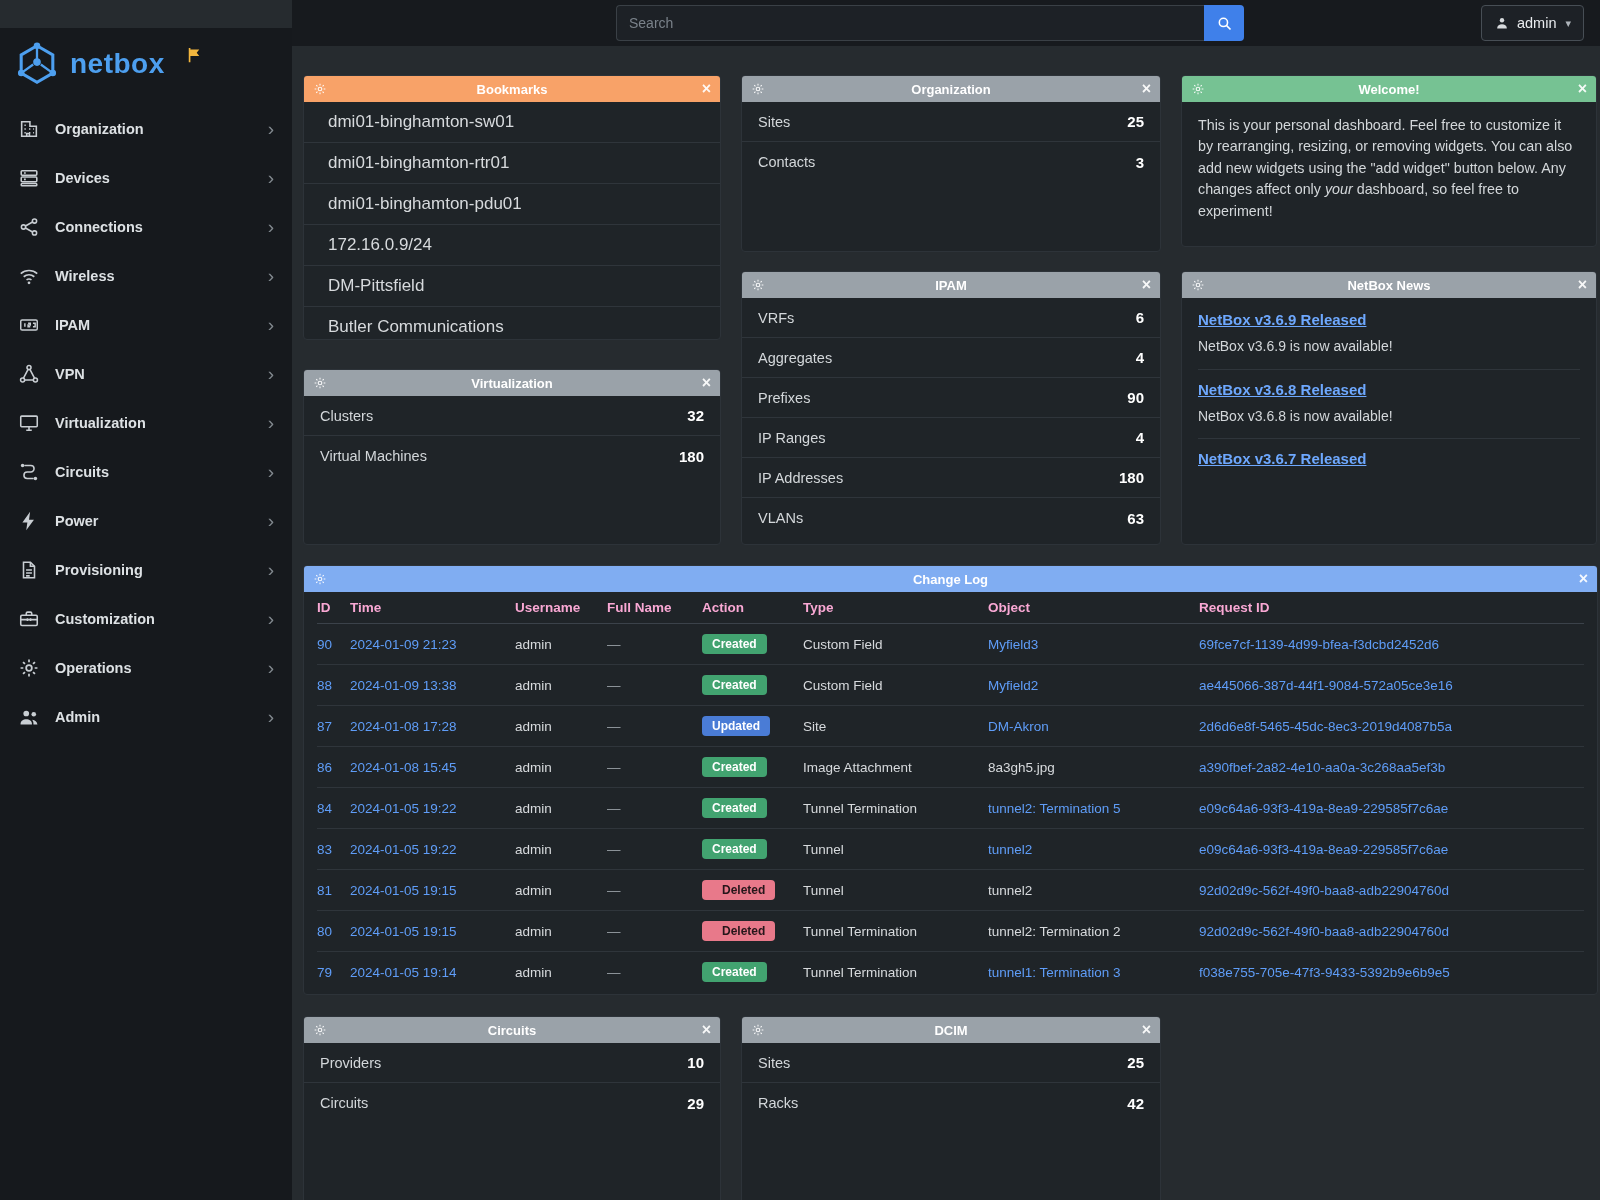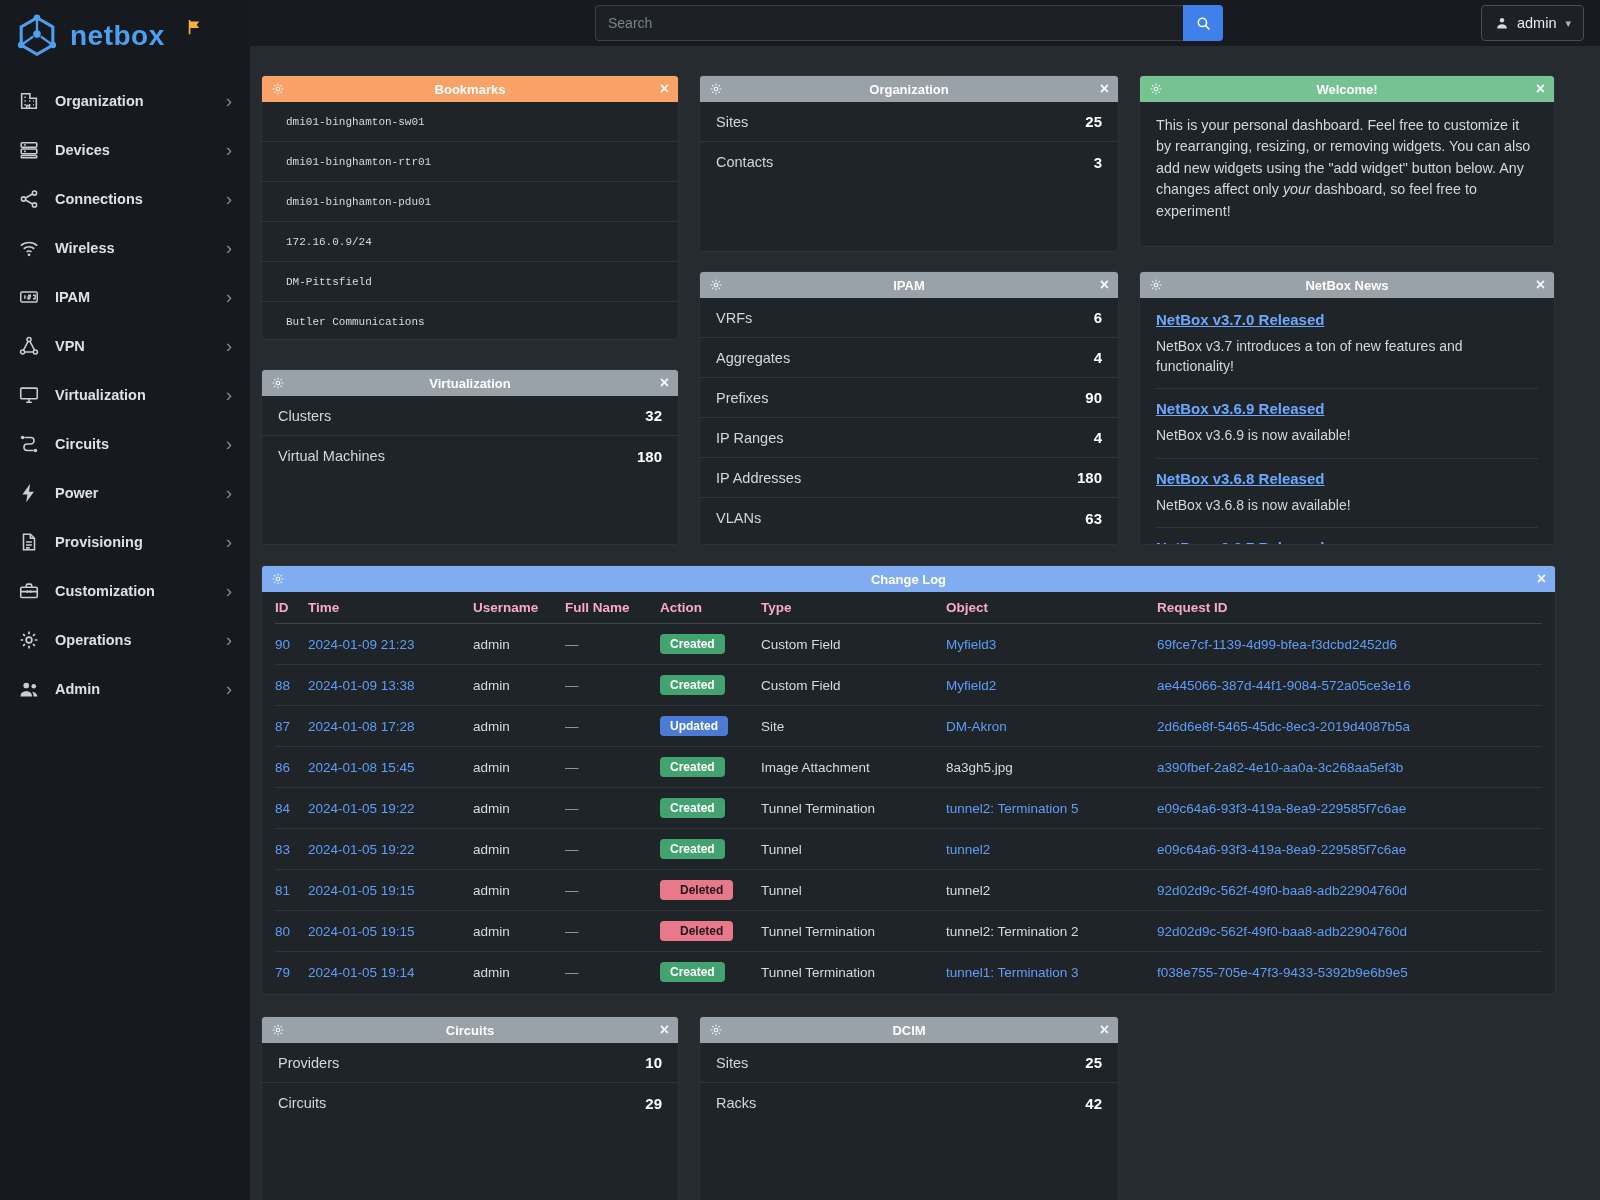--- a/index.html
+++ b/index.html
@@ -4,21 +4,21 @@
 <style>
   * { box-sizing: border-box; margin: 0; padding: 0; }
   body {
     width: 1600px; height: 1200px; overflow: hidden;
     background: #262b2f; color: #d7dadd;
     font-family: "Liberation Sans", sans-serif; font-size: 14px;
   }
   .app { display: flex; height: 100%; }
 
   
-  .sidebar { width: 250px; flex: none; background: #16191d; display: flex; flex-direction: column; }
+  .sidebar { width: 292px; flex: none; background: #16191d; display: flex; flex-direction: column; margin-top: 28px; }
   .brand { display: flex; align-items: center; gap: 10px; padding: 13px 14px; height: 72px; cursor: pointer; }
   .brand-icon svg { width: 46px; height: 46px; display: block; }
   .brand-text { font-size: 28px; font-weight: 700; color: #4d9fef; letter-spacing: .5px; }
   .brand-flag { margin-left: 10px; transform: translateY(-8px); }
   .brand-flag svg { width: 18px; height: 18px; }
   .nav { padding: 4px 0; }
   .nav-item { display: flex; align-items: center; gap: 15px; height: 49px; padding: 0 18px; color: #dde1e4; cursor: pointer; }
   .nav-icon { width: 22px; height: 22px; color: #c9ced3; flex: none; }
   .nav-icon svg { width: 100%; height: 100%; display: block; }
   .nav-label { flex: 1; font-weight: 600; font-size: 14.5px; }
@@ -58,21 +58,21 @@
   .head-close { position: absolute; right: 9px; color: rgba(255,255,255,.92); font-size: 16px; line-height: 1;
     cursor: pointer; font-weight: 600; }
 
   .stat-row { display: flex; justify-content: space-between; align-items: center; padding: 10px 16px;
     border-bottom: 1px solid #2f353b; cursor: pointer; min-height: 40px; }
   .stat-row:last-child { border-bottom: none; }
   .stat-label { font-size: 14.5px; color: #d3d7da; }
   .stat-value { font-weight: 700; font-size: 15px; color: #fff; }
 
   .bm-row { padding: 10px 24px; min-height: 40px; display: flex; align-items: center;
-    border-bottom: 1px solid #2f353b; font-size: 11px; cursor: pointer; font-family: Liberation Mono, monospace; }
+    border-bottom: 1px solid #2f353b; font-size: 17px; cursor: pointer; }
   .bm-row:last-child { border-bottom: none; }
 
   .welcome-body { padding: 13px 16px; font-size: 14.3px; line-height: 1.5; color: #d3d7da; }
 
   .news-body { padding: 2px 16px 0; }
   .news-item { padding: 11px 0 12px; border-bottom: 1px solid #2f353b; }
   .news-item:last-child { border-bottom: none; }
   .news-headline { color: #6ea8fe; font-weight: 700; font-size: 15px; text-decoration: underline; cursor: pointer; }
   .news-summary { margin-top: 9px; color: #d3d7da; font-size: 14px; line-height: 1.4; }
 
@@ -416,21 +416,20 @@
                 <span class="head-gear">
                   <svg viewBox="0 0 24 24" fill="none" stroke="currentColor" stroke-width="1.9">
                     <circle cx="12" cy="12" r="3.1"></circle>
                     <path d="M12 2.8v3M12 18.2v3M21.2 12h-3M5.8 12h-3M18.5 5.5l-2.1 2.1M7.6 16.4l-2.1 2.1M18.5 18.5l-2.1-2.1M7.6 7.6 5.5 5.5"></path>
                   </svg>
                 </span>
                 <span class="head-title">NetBox News</span>
                 <span class="head-close">×</span>
               </header>
             <div class="news-body">
-                <div class="news-item"><span class="news-headline">NetBox v3.7.0 Released</span><div class="news-summary">NetBox v3.7 introduces a ton of new features and functionality!</div></div>
                 <div class="news-item"><span class="news-headline">NetBox v3.6.9 Released</span><div class="news-summary">NetBox v3.6.9 is now available!</div></div>
                 <div class="news-item"><span class="news-headline">NetBox v3.6.8 Released</span><div class="news-summary">NetBox v3.6.8 is now available!</div></div>
                 <div class="news-item"><span class="news-headline">NetBox v3.6.7 Released</span></div>
               </div>
           </section>
         </div>
       </div>
 
       <section class="card full">
         <header class="card-head" style="background: rgb(128, 173, 242);">

